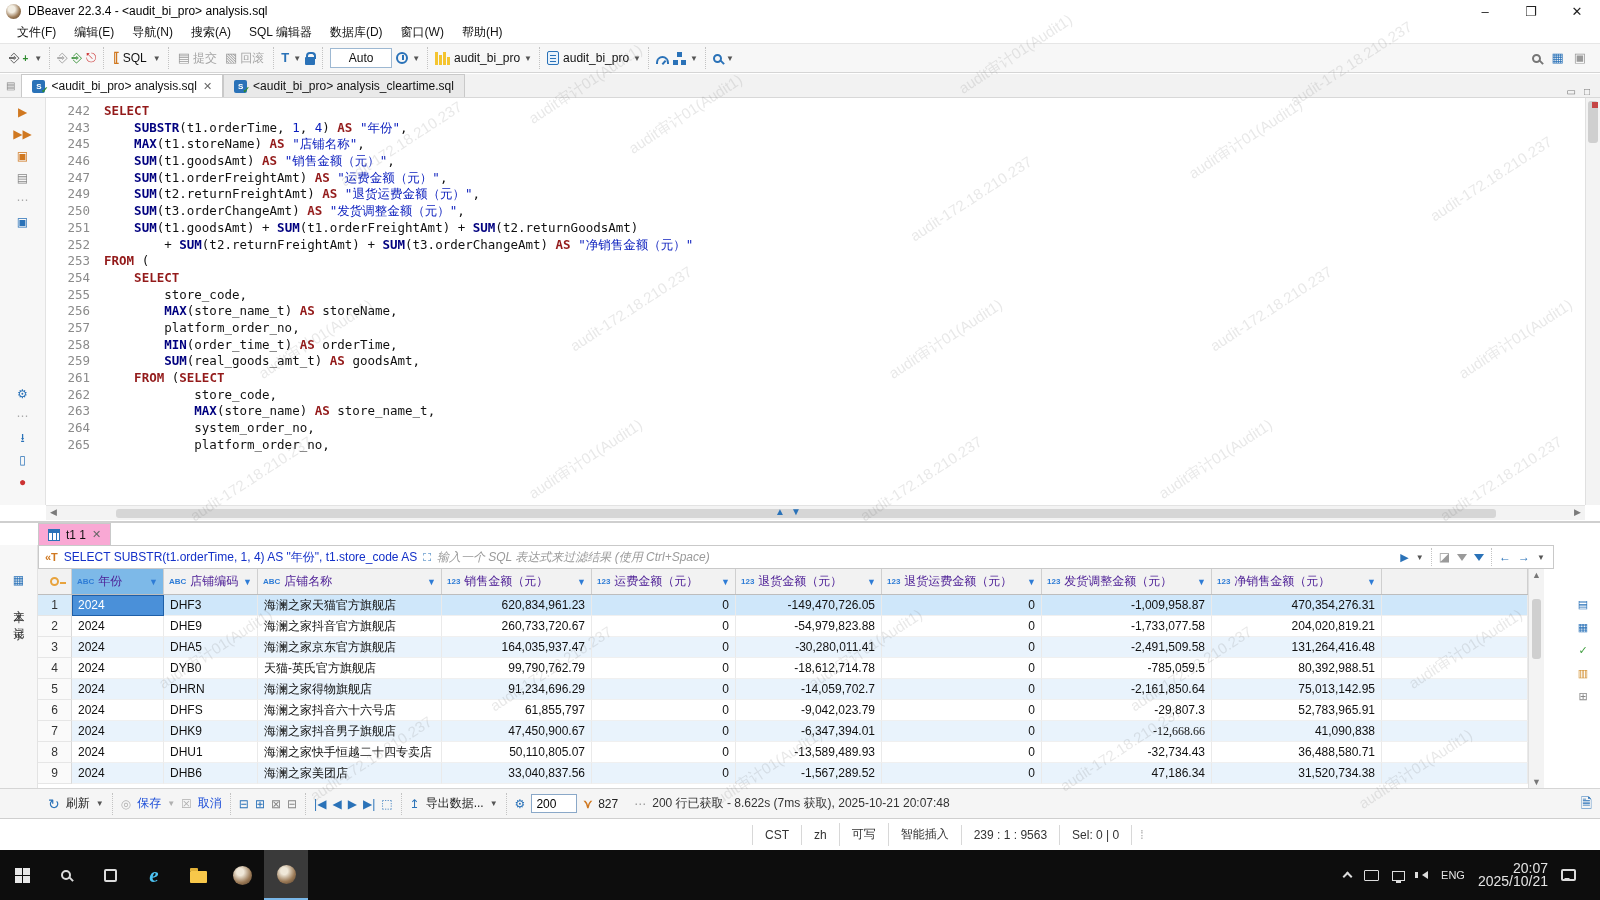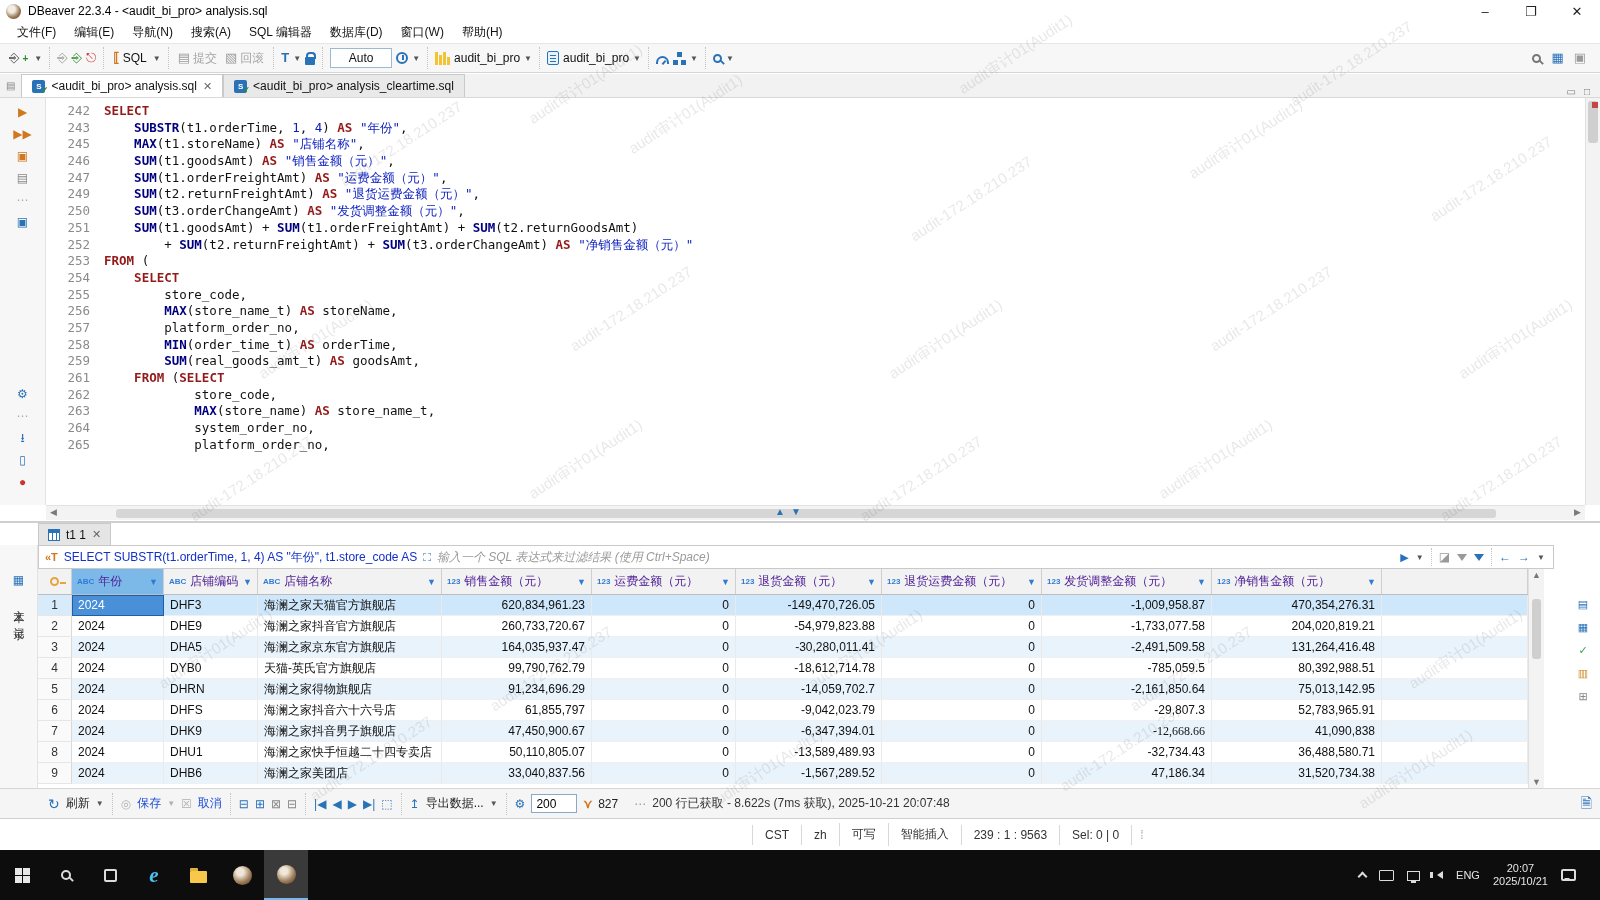--- a/index.html
+++ b/index.html
@@ -75,21 +75,21 @@
 
   
   .hscroll{position:absolute;left:46px;top:505px;width:1539px;height:15px;background:#f3f3f3;border-top:1px solid #e3e3e3}
   .hs-btn{position:absolute;top:1px;font-size:9px;color:#7a7a7a}
   .hs-thumb{position:absolute;left:70px;top:3px;width:1380px;height:9px;background:#d6d6d6;border-radius:3px}
   .split-arrows{position:absolute;left:775px;top:507px;display:flex;gap:6px;z-index:3}
   .split-arrows span{color:#2a72b8;font-size:10px;line-height:10px}
 
   
   .res-tabbar{position:absolute;left:0;top:521px;width:100%;height:24px;background:#fff;border-top:2px solid #cfcfcf;display:flex;align-items:flex-end;padding-left:38px}
-  .res-tab{display:flex;align-items:center;gap:6px;border:1px solid #c9c9c9;border-bottom:none;background:#e5e5e5;padding:3px 9px;height:22px;font-size:12px}
+  .res-tab{display:flex;align-items:center;gap:6px;border:1px solid #c9c9c9;border-bottom:none;background:#f9a8d4;padding:3px 9px;height:22px;font-size:12px}
   .grid-ic{width:12px;height:12px;border:1px solid #2a72b8;background:linear-gradient(#2a72b8 3px,#fff 3px);position:relative}
   .grid-ic::after{content:"";position:absolute;left:3px;top:0;bottom:0;width:1px;background:#2a72b8;box-shadow:4px 0 0 #2a72b8}
 
   
   .filterbar{position:absolute;left:38px;top:545px;width:1516px;height:24px;border:1px solid #c9c9c9;background:#fff;display:flex;align-items:center;padding:0 6px;gap:6px}
   .fexpr-ic{color:#d07820;font-weight:700;font-size:11px}
   .fexpr{color:#1330c8;font-size:12px;max-width:430px;overflow:hidden;white-space:nowrap;flex:none}
   .fexpand{color:#2a72b8;font-size:11px}
   .fplaceholder{color:#9a9a9a;font-style:italic;font-size:12px;flex:1;overflow:hidden;white-space:nowrap}
   .fbar-right{display:flex;align-items:center;gap:7px;padding-right:2px}
@@ -156,21 +156,21 @@
   .folder::before{content:"";position:absolute;top:-3px;left:0;width:8px;height:3px;background:#e2b138;border-radius:1px 1px 0 0}
   .appc{width:19px;height:19px;border-radius:50%;background:radial-gradient(circle at 38% 32%,#efe7d8 20%,#9b7a57 60%,#4c3723)}
   .tray{margin-left:auto;display:flex;align-items:center;gap:13px;padding-right:6px;color:#e4e4e4}
   .chev{width:7px;height:7px;border-left:2px solid #dcdcdc;border-top:2px solid #dcdcdc;transform:rotate(45deg);margin-top:3px}
   .kbd-ic{width:15px;height:11px;border:1px solid #dcdcdc;border-radius:1px}
   .net-ic{width:13px;height:10px;border:1px solid #dcdcdc;position:relative;margin-top:2px}
   .net-ic::after{content:"";position:absolute;left:3px;bottom:-3px;width:5px;height:2px;background:#dcdcdc}
   .vol-ic{width:0;height:0;border:4px solid transparent;border-right:6px solid #dcdcdc;position:relative}
   .vol-ic::before{content:"";position:absolute;left:-7px;top:-3px;width:3px;height:6px;background:#dcdcdc}
   .lang{font-size:11px}
-  .timeblock{text-align:center;font-size:11px;line-height:13px}
+  .timeblock{text-align:right;font-size:14px;line-height:13px}
   .notif{width:15px;height:12px;border:2px solid #dcdcdc;border-radius:2px;position:relative}
   .notif::after{content:"";position:absolute;left:1px;bottom:-5px;border:3px solid transparent;border-top-color:#dcdcdc}
   .show-desktop{width:5px;border-left:1px solid #4a4a4a}
 
   
   .wm-layer{position:absolute;left:0;top:0;width:1600px;height:850px;pointer-events:none;z-index:40;overflow:hidden}
   .wm{position:absolute;font-size:15px;color:rgba(110,110,110,.16);white-space:nowrap;transform:rotate(-33deg)}
 
   .sep-dot{width:1px;height:18px;border-left:1px dotted #c3c3c3}
 </style>

